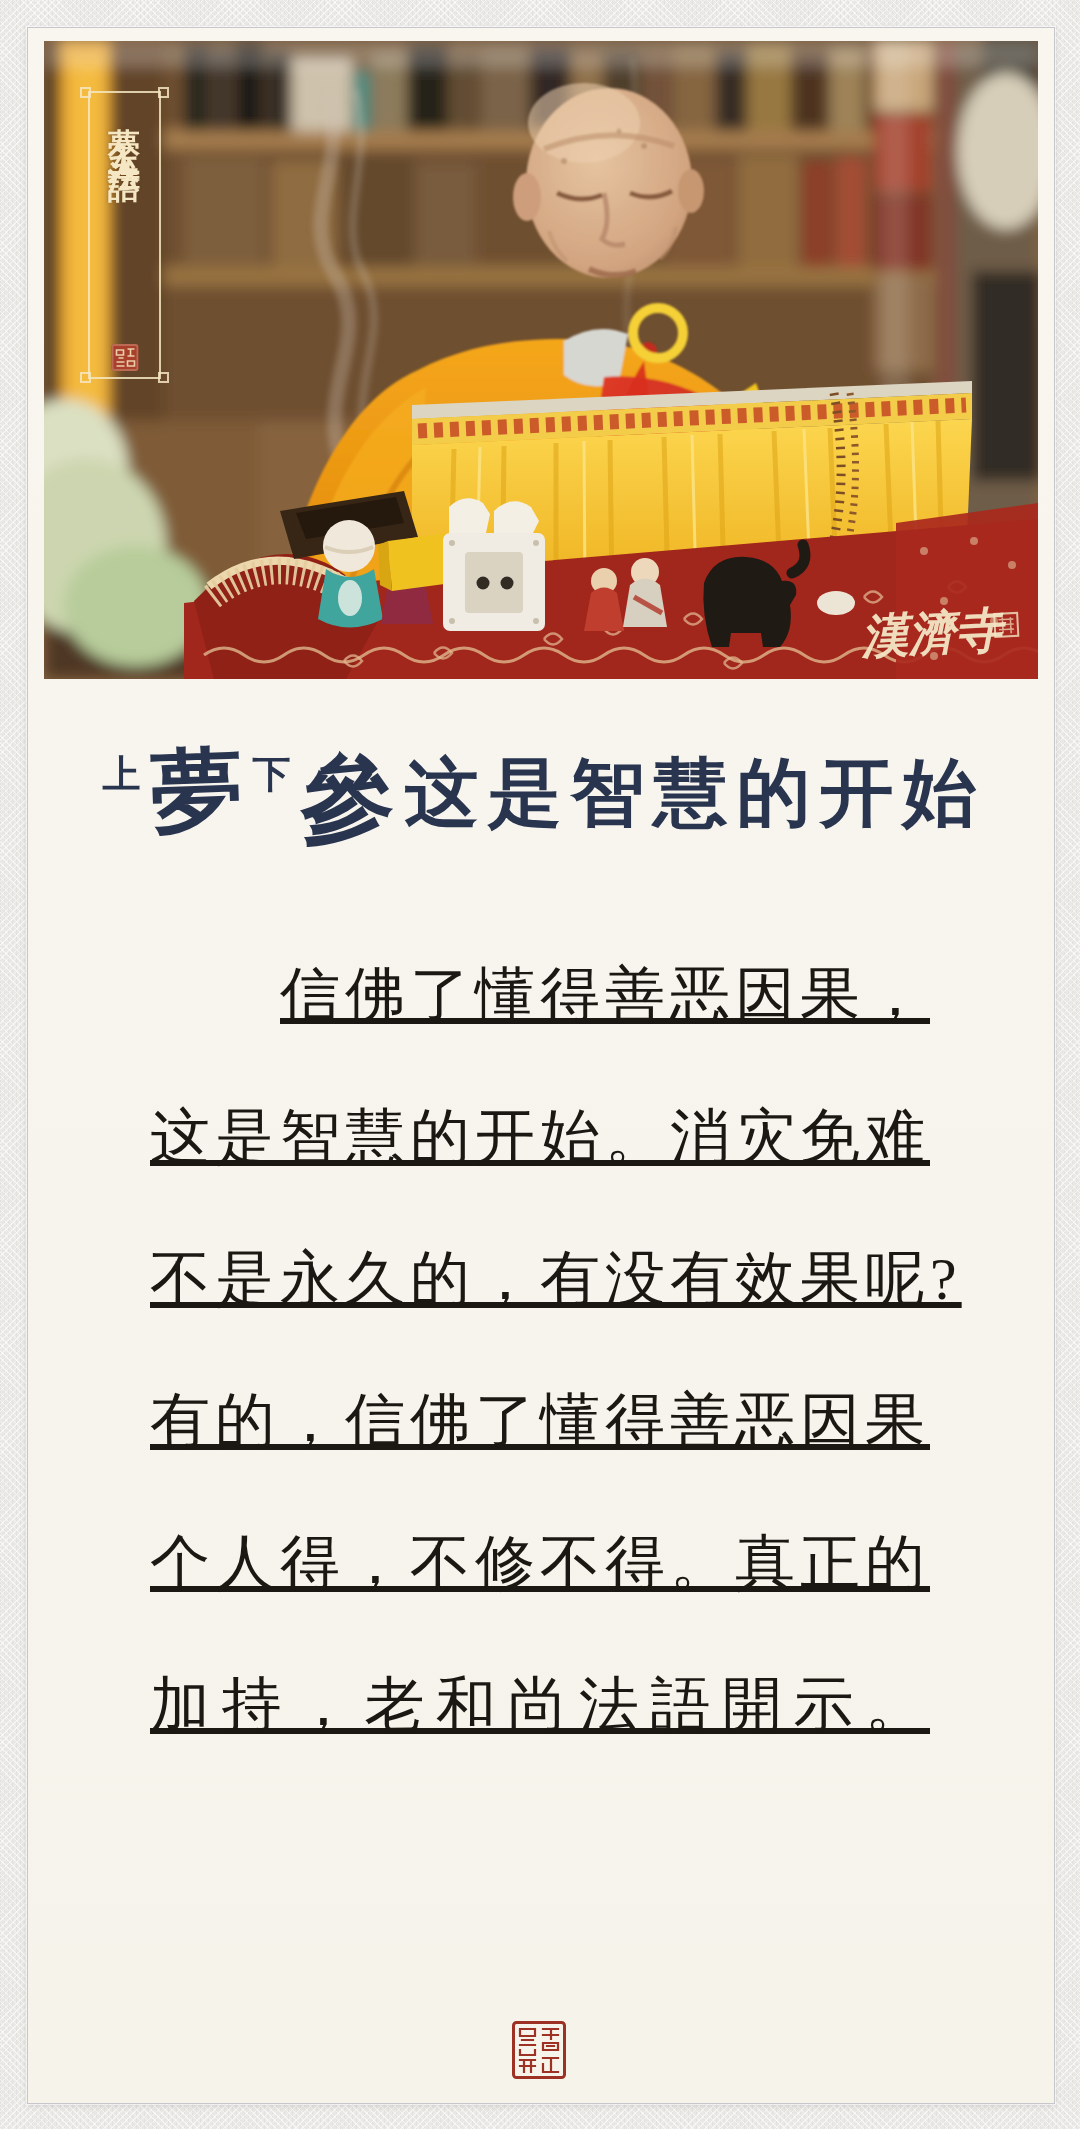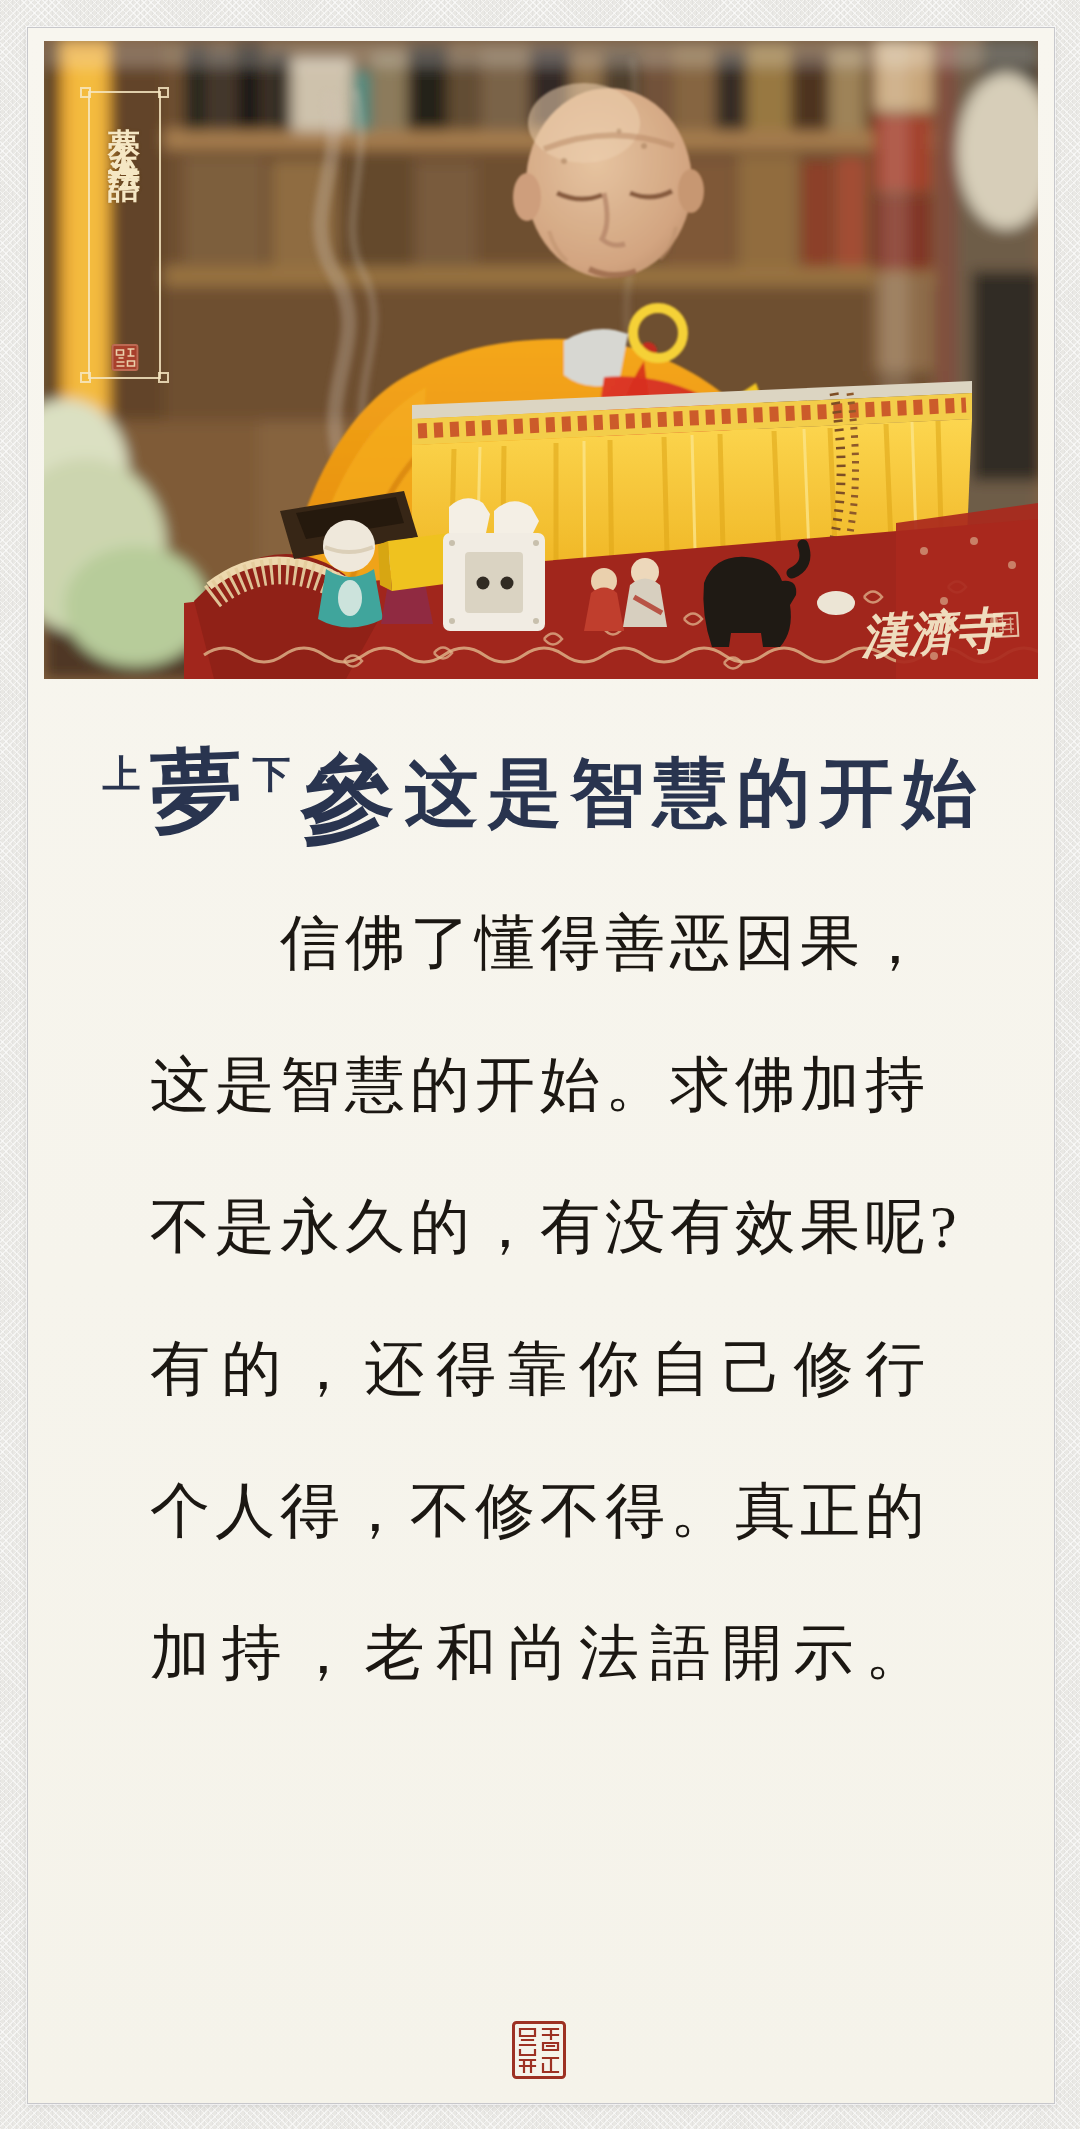--- a/index.html
+++ b/index.html
@@ -57,22 +57,22 @@
     display:flex;align-items:center;justify-content:center;
     color:#29344f;font-weight:700;
   }
   .t-small{font-size:38px;transform:translateY(-22px);margin:0 8px;}
   .t-big{font-size:92px;margin:0 2px;}
   .t-big.b1{transform:rotate(-2deg) translateY(-4px);}
   .t-big.b2{font-size:94px;transform:translateY(3px);margin-right:10px;}
   .t-rest{font-size:74px;letter-spacing:9px;transform:translateY(-2px);}
   
   .body-text{
-    position:absolute;left:150px;top:872px;width:780px;
-    color:#1b1712;font-size:60px;letter-spacing:5px;
+    position:absolute;left:150px;top:924px;width:780px;
+    color:#1b1712;font-size:60px;letter-spacing:5px;text-decoration:underline;
   }
   .body-line{
     height:142px;line-height:142px;white-space:nowrap;
     text-align:justify;text-align-last:justify;
   }
   .body-line.indent{text-indent:130px;}
   .body-line.last{text-align-last:justify;}
   
   .bottom-seal{position:absolute;left:512px;top:2021px;width:54px;height:58px;}
   .bottom-seal svg{display:block;}
@@ -346,23 +346,23 @@
   <div class="title-row">
     <span class="t-small">上</span>
     <span class="t-big b1">夢</span>
     <span class="t-small">下</span>
     <span class="t-big b2">參</span>
     <span class="t-rest">这是智慧的开始</span>
   </div>
 
   <div class="body-text">
     <div class="body-line indent">信佛了懂得善恶因果，</div>
-    <div class="body-line">这是智慧的开始。求佛加持</div>
+    <div class="body-line">这是智慧的开始。消灾免难</div>
     <div class="body-line">不是永久的，有没有效果呢?</div>
-    <div class="body-line">有的，还得靠你自己修行</div>
+    <div class="body-line">有的，信佛了懂得善恶因果</div>
     <div class="body-line">个人得，不修不得。真正的</div>
     <div class="body-line last">加持，老和尚法語開示。</div>
   </div>
 
   <div class="bottom-seal">
     <svg width="54" height="58" viewBox="0 0 54 58">
       <rect x="1.5" y="1.5" width="51" height="55" rx="3" fill="none" stroke="#9d3123" stroke-width="3"></rect>
       <g stroke="#9d3123" stroke-width="2.2" fill="none" stroke-linecap="square">
         <path d="M8,8 h15 v7 h-15 z"></path>
         <path d="M10,19 h11 M8,24 h15 M8,29 v5 h15 v-5"></path>

